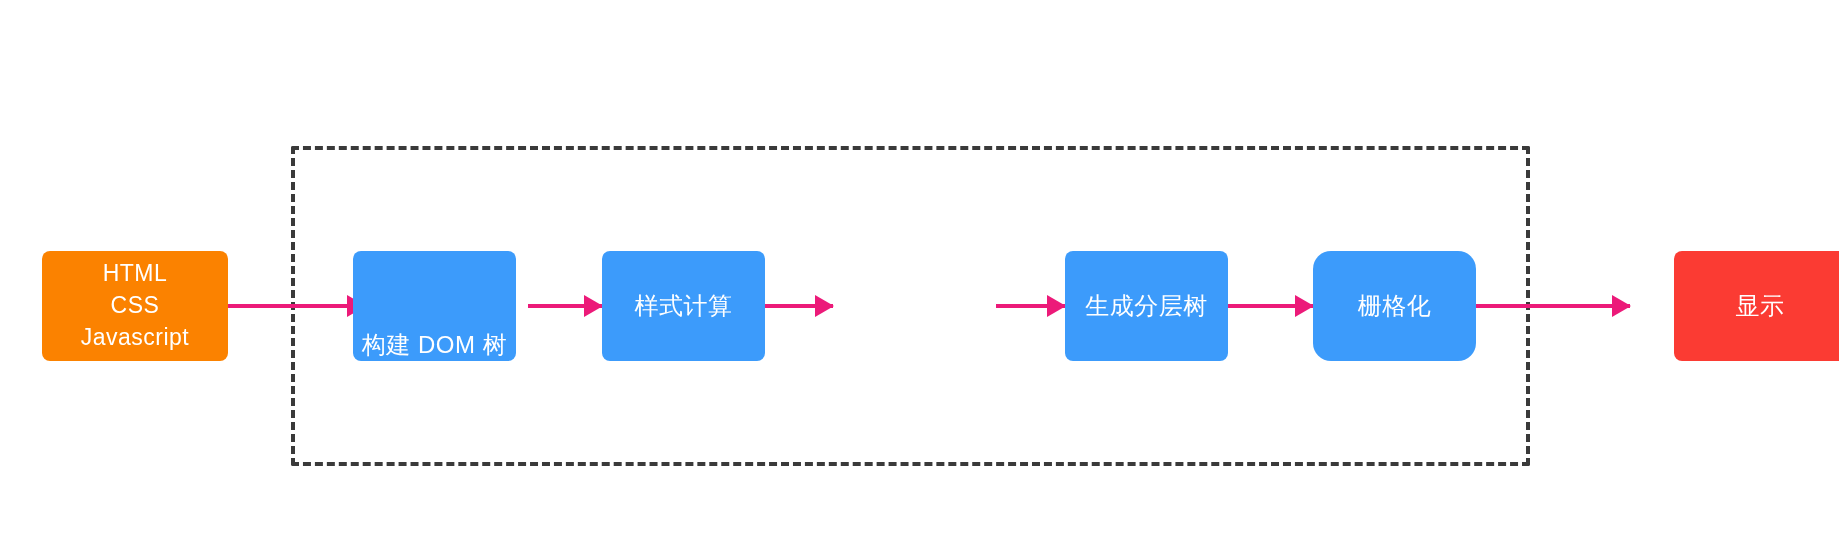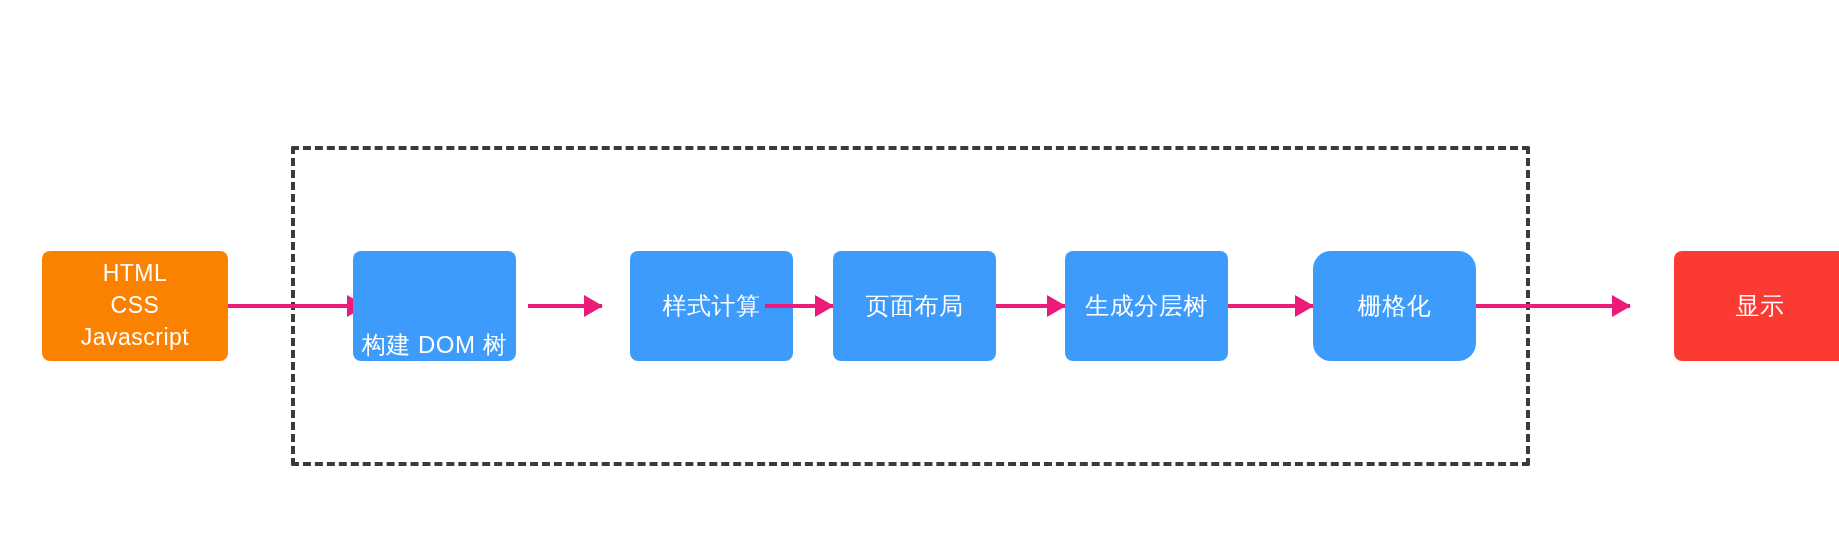--- a/index.html
+++ b/index.html
@@ -68,21 +68,21 @@
   .node-output {
     left: 1674px;
     top: 225px;
     width: 172px;
     height: 110px;
     background: #FB3B33;
     font-size: 24px;
   }
 
   .p0 { left: 353px; align-items: flex-end; }
-  .p1 { left: 630px; }
+  .p1 { left: 602px; }
   .p2 { left: 833px; }
   .p3 { left: 1065px; text-align: center; }
   .p4 { left: 1313px; border-radius: 18px; }
 
   .node-lines {
     display: block;
   }
   .node-lines span {
     display: block;
     white-space: nowrap;
@@ -137,23 +137,20 @@
   </div>
 
   <div class="arrow a1"></div>
 
   <div class="node node-process p1">
     <span>样式计算</span>
   </div>
 
   <div class="arrow a2"></div>
 
-  <div class="node node-process p2">
-    <span>页面布局</span>
-  </div>
 
   <div class="arrow a3"></div>
 
   <div class="node node-process p3">
     <span>生成分层树</span>
   </div>
 
   <div class="arrow a4"></div>
 
   <div class="node node-process p4">

